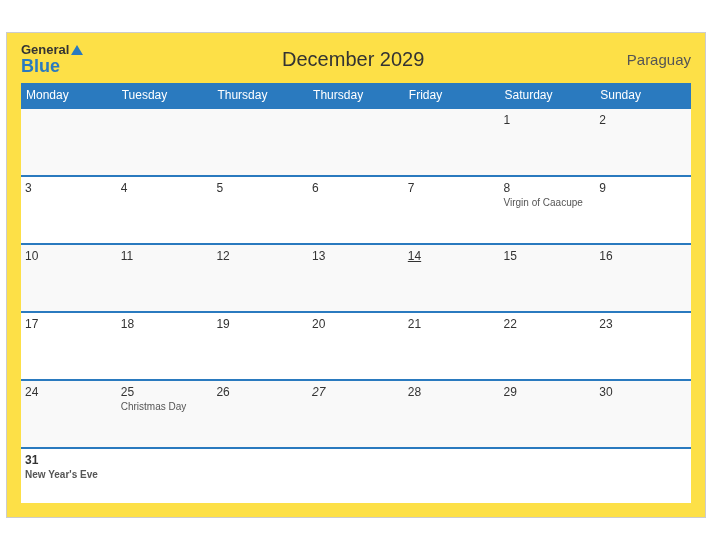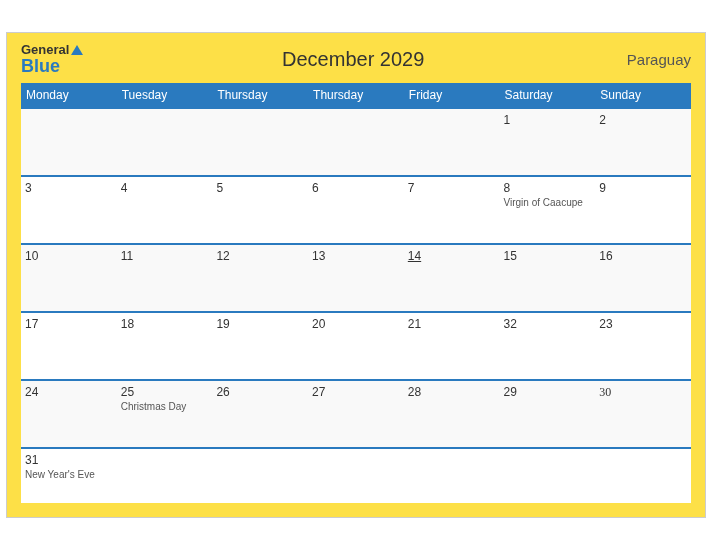--- a/index.html
+++ b/index.html
@@ -95,21 +95,21 @@
       font-size: 10px;
       color: #555;
       margin-top: 2px;
     }
     
     .row-1 td { background: #f9f9f9; }
     .row-2 td { background: #fff; }
     .row-3 td { background: #f9f9f9; }
     .row-4 td { background: #fff; }
     .row-5 td { background: #f9f9f9; }
-    .row-6 td { background: #fff; }
+    .row-6 td { background: #fff; font-weight: bold; }
   </style>
 </head>
 <body>
 
 <div class="calendar-container">
   <div class="header">
 
     <div class="logo">
       <div>
         <span class="logo-general">General</span><svg width="14" height="14" viewBox="0 0 14 14" style="vertical-align:middle;margin:0 1px;">
@@ -205,47 +205,47 @@
           <td style="background: rgb(255, 255, 255);">
             <span class="day-number">19</span>
           </td>
           <td style="background: rgb(255, 255, 255);">
             <span class="day-number">20</span>
           </td>
           <td style="background: rgb(255, 255, 255);">
             <span class="day-number">21</span>
           </td>
           <td style="background: rgb(255, 255, 255);">
-            <span class="day-number">32</span>
+            <span class="day-number">22</span>
           </td>
           <td style="background: rgb(255, 255, 255);">
             <span class="day-number">23</span>
           </td>
         </tr>
         <tr class="row-5">
           <td style="background: rgb(249, 249, 249);">
             <span class="day-number">24</span>
           </td>
           <td style="background: rgb(249, 249, 249);">
             <span class="day-number">25</span>
             <span class="event-label">Christmas Day</span>
           </td>
           <td style="background: rgb(249, 249, 249);">
             <span class="day-number">26</span>
           </td>
-          <td style="background: rgb(249, 249, 249);">
+          <td style="background: rgb(249, 249, 249); font-style: italic;">
             <span class="day-number">27</span>
           </td>
           <td style="background: rgb(249, 249, 249);">
             <span class="day-number">28</span>
           </td>
           <td style="background: rgb(249, 249, 249);">
             <span class="day-number">29</span>
           </td>
-          <td style="background: rgb(249, 249, 249); font-family: Liberation Serif, serif;">
+          <td style="background: rgb(249, 249, 249);">
             <span class="day-number">30</span>
           </td>
         </tr>
         <tr class="row-6">
           <td style="background: rgb(255, 255, 255);">
             <span class="day-number">31</span>
             <span class="event-label">New Year's Eve</span>
           </td>
           <td style="background: rgb(255, 255, 255);"></td>
           <td style="background: rgb(255, 255, 255);"></td>

